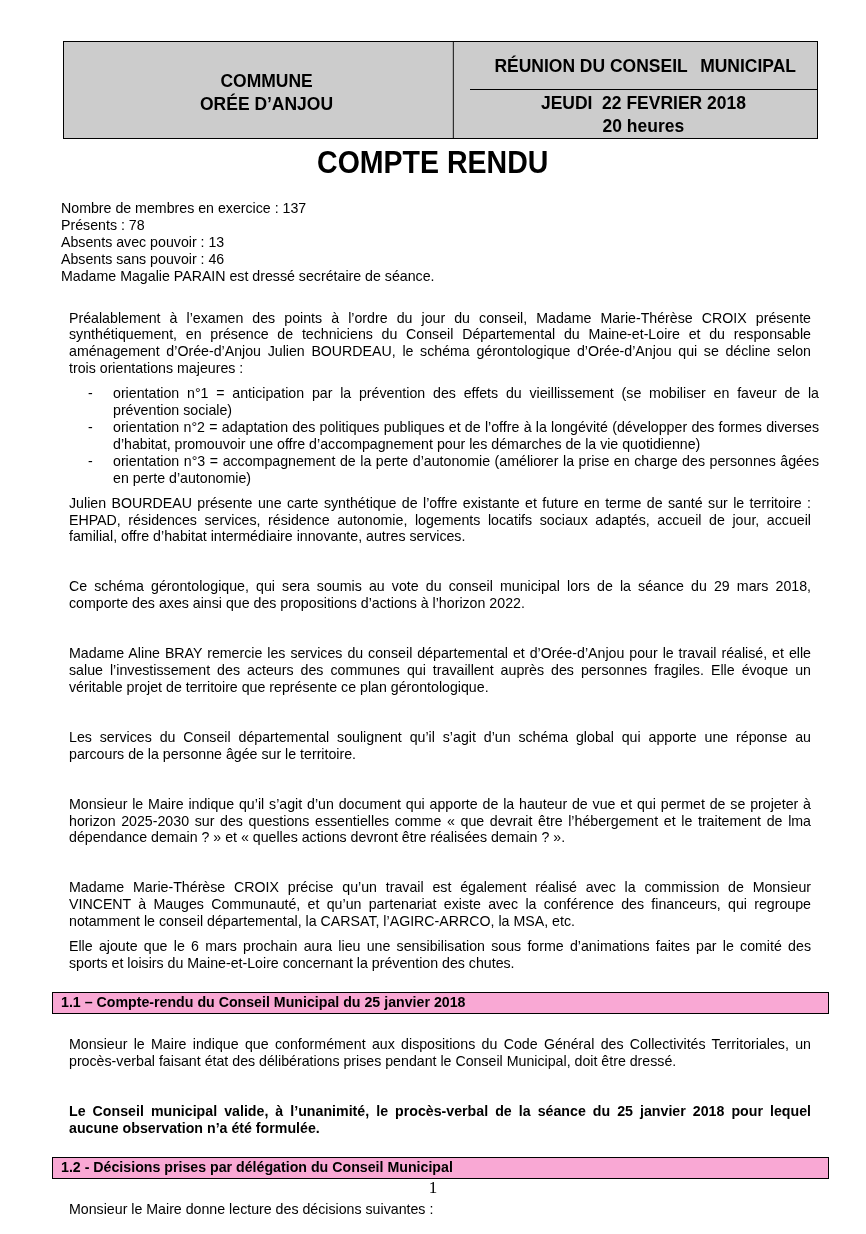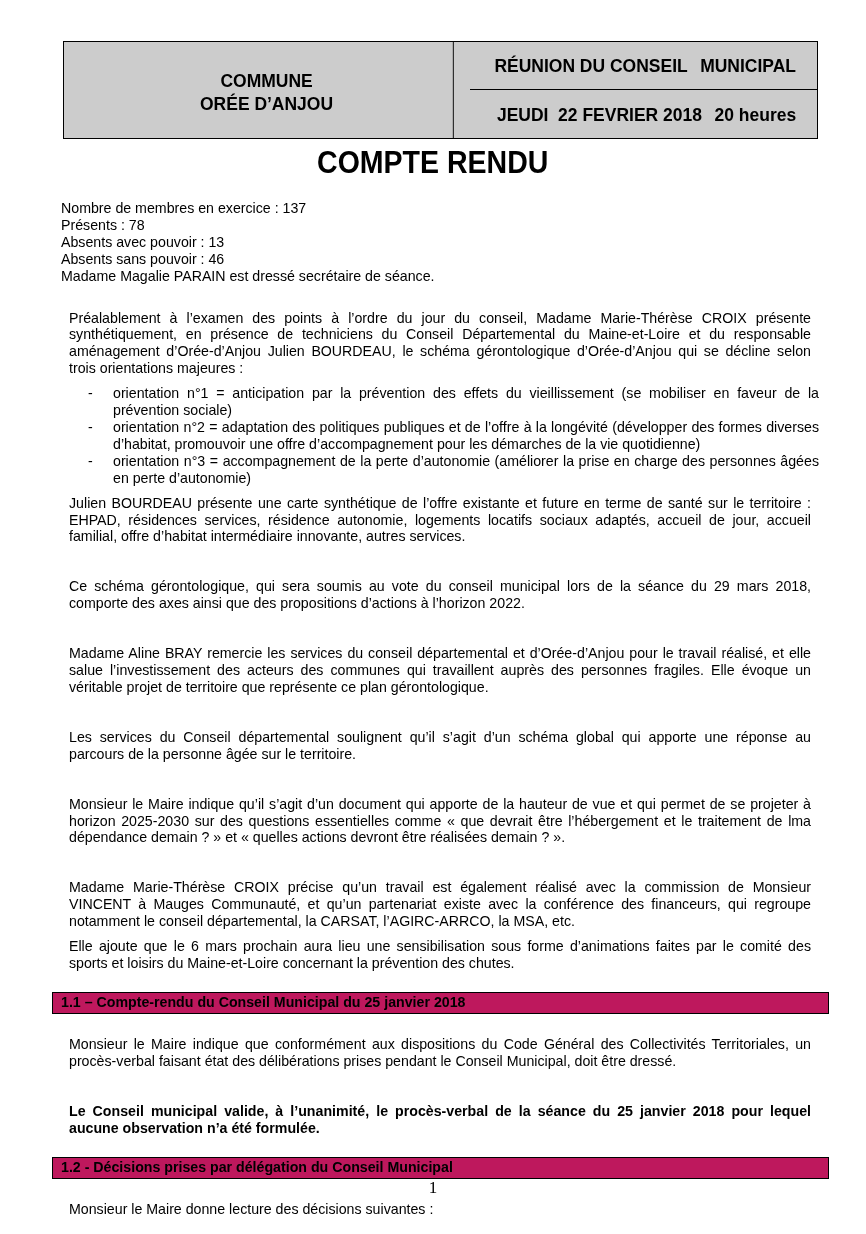--- a/index.html
+++ b/index.html
@@ -21,21 +21,21 @@
     font-weight: bold; font-size: 19px; line-height: 23px; padding-top: 4px;
     transform: scaleX(0.92);
   }
   .hdr-right { flex: 1; display: flex; flex-direction: column; }
   .hdr-r1 {
     height: 48px; border-bottom: 1.5px solid #000; box-sizing: border-box;
     display: flex; flex-direction: row; justify-content: center; align-items: center;
     font-weight: bold; font-size: 19px; line-height: 22px;
   }
   .hdr-r2 {
-    flex: 1; display: flex; flex-direction: row; justify-content: center; align-items: center;
+    flex: 1; display: flex; flex-direction: column; justify-content: center; align-items: center;
     font-weight: bold; font-size: 19px; line-height: 23px;
   }
   .cond { display: inline-block; transform: scaleX(0.92); white-space: nowrap; }
 
   .title {
     position: absolute; left: 0; width: 866px; top: 145px; text-align: center;
     font-weight: bold; font-size: 31px; line-height: 36px;
   }
 
   .body {
@@ -44,21 +44,21 @@
   }
   .body p { margin: 8px; text-align: justify; }
   .gap { height: 17px; }
   .counts div { margin: 0; }
 
   ul.dash { list-style: none; margin: 0; padding: 0; }
   ul.dash li { position: relative; padding-left: 52px; text-align: justify; }
   ul.dash li::before { content: "-"; position: absolute; left: 27px; top: 0; }
 
   .sec {
-    background: #be185d; border: 1.5px solid #000; box-sizing: border-box;
+    background: #f9a8d4; border: 1.5px solid #000; box-sizing: border-box;
     margin-left: -9px; width: 777px; height: 22px; line-height: 19px;
     font-weight: bold; font-size: 14.2px; padding-left: 8px;
   }
   .bold { font-weight: bold; }
 
   ul.bullet { list-style: none; margin: 0; padding: 0; }
   ul.bullet li { position: relative; padding-left: 52px; text-align: justify; }
   ul.bullet li::before { content: "\2022"; position: absolute; left: 28px; top: 0; font-size: 14px; }
 
   .pagenum {

